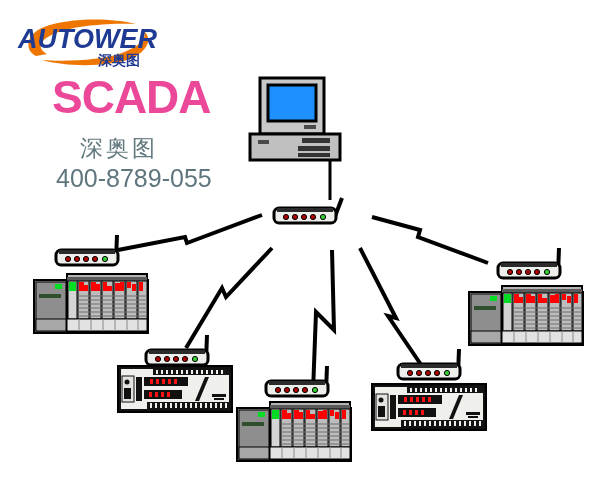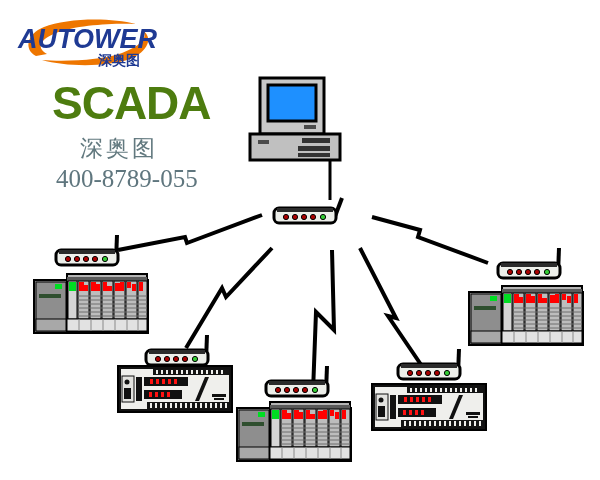--- a/index.html
+++ b/index.html
@@ -9,33 +9,33 @@
     font-family:"Liberation Sans", sans-serif;
     overflow:hidden;
   }
   #stage{position:relative;width:600px;height:480px;background:#fff;border-radius:12px;}
 
   
   .brand{position:absolute;left:14px;top:12px;width:210px;}
   .logo-wrap{position:relative;width:150px;height:62px;}
   .logo-svg{position:absolute;left:0;top:0;}
   .scada-title{
-    position:absolute;left:38px;top:68px;
+    position:absolute;left:38px;top:62px;
     font-family:"Liberation Sans", sans-serif;
     font-weight:bold;font-size:46px;letter-spacing:-1px;
-    color:#4d7c0f;line-height:1;
+    color:#ec4899;line-height:1;
   }
   .cn-sub{
     position:absolute;left:66px;top:125px;
     font-family:"DejaVu Sans", sans-serif;
     font-size:23px;color:#62797f;letter-spacing:3px;line-height:1;
   }
   .phone{
     position:absolute;left:42px;top:154px;
-    font-family:Liberation Serif, serif;
+    font-family:Liberation Sans, sans-serif;
     font-size:25px;color:#5f767e;letter-spacing:0px;line-height:1;
   }
 
   
   .node{position:absolute;}
 
   
   #links{position:absolute;left:0;top:0;width:600px;height:480px;}
 </style>
 </head>

